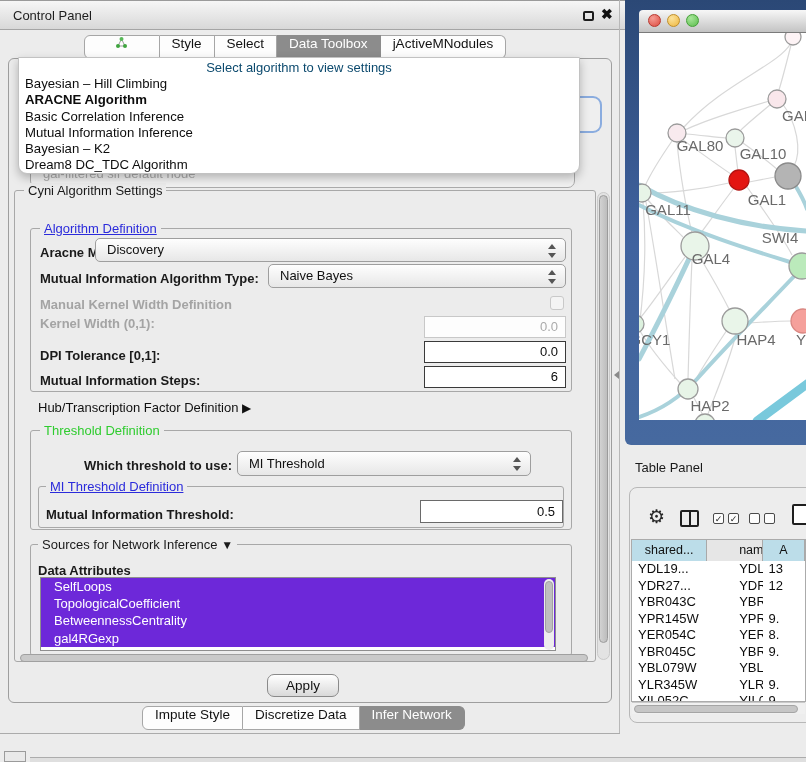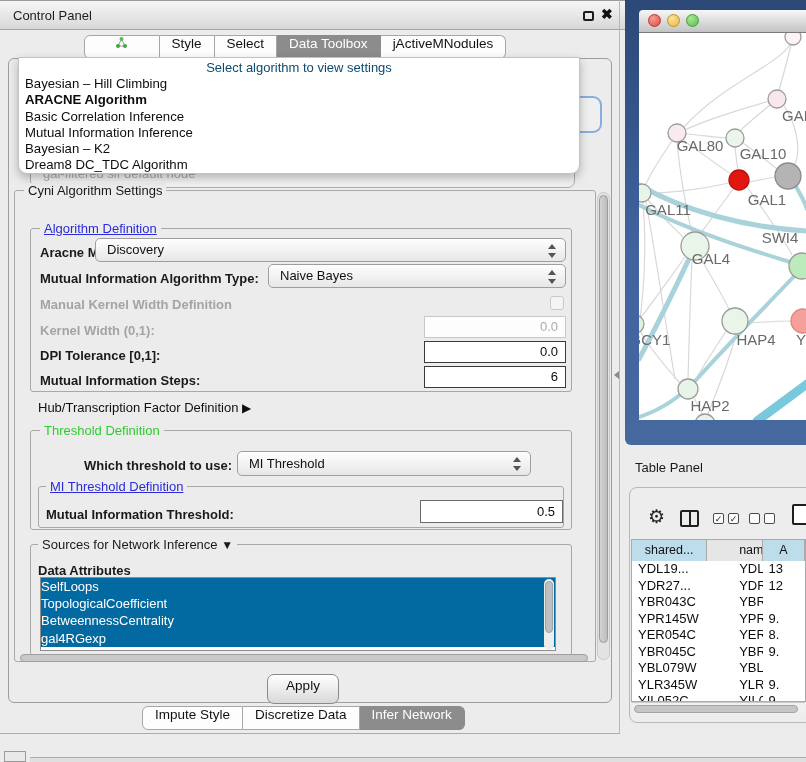--- a/index.html
+++ b/index.html
@@ -55,31 +55,31 @@
   .spin .up{top:1px;border-bottom:5px solid #555;}
   .spin .dn{bottom:1px;border-top:5px solid #555;}
   .tfield{position:absolute;background:#FFFFFF;font-size:13px;text-align:right;padding-right:7px;}
   .tfield.dim{border:1px solid #C8C8C8;color:#ABABAB;background:#FDFDFD;}
   .tfield.strong{border:1px solid #3a3a3a;color:#0a0a0a;}
   .checkbox{position:absolute;width:14px;height:14px;border:1px solid #C9C9C9;border-radius:3px;background:#F4F4F4;}
   .expander{position:absolute;font-size:13px;color:#101010;white-space:nowrap;}
   .tri{font-size:12px;}
 
   .listbox{left:40px;top:577px;width:516px;height:74px;border:1px solid #8E8E8E;background:#FFFFFF;overflow:hidden;}
-  .attr-item{height:17.2px;line-height:17.2px;padding-left:0;background:#0369a1;color:#FFFFFF;font-size:13px;width:100%;}
+  .attr-item{height:17.2px;line-height:17.2px;padding-left:13px;background:#6d28d9;color:#FFFFFF;font-size:13px;width:100%;}
   .list-vscroll{position:absolute;right:1px;top:1px;width:10px;height:71px;background:#EDEDED;border-radius:5px;}
   .list-vthumb{position:absolute;left:1px;top:2px;width:8px;height:52px;background:#BFBFBF;border-radius:4px;border:1px solid #A2A2A2;}
 
   .vscroll{left:597px;top:192px;width:13px;height:468px;background:#E3E3E3;border:1px solid #C9C9C9;border-radius:7px;}
   .vthumb{position:absolute;left:1px;top:2px;width:9px;height:448px;background:linear-gradient(90deg,#D2D2D2,#BDBDBD);
           border:1px solid #9B9B9B;border-radius:5px;}
   .hscroll{left:18px;top:653px;width:574px;height:10px;}
   .hthumb{position:absolute;left:2px;top:1px;width:568px;height:8px;background:#C9C9C9;border:1px solid #A0A0A0;border-radius:4px;}
 
-  .apply-btn{left:267px;top:674px;width:72px;height:30px;border:1px solid #8A8A8A;border-radius:7px;
+  .apply-btn{left:267px;top:674px;width:72px;height:23px;border:1px solid #8A8A8A;border-radius:7px;
       background:linear-gradient(#FFFFFF,#D9D9D9);font-size:13.5px;text-align:center;line-height:21px;color:#111;}
 
   
   .corner-box{left:4px;top:751px;width:22px;height:11px;border:1px solid #9B9B9B;background:#E9E9E9;}
   .footer-strip{left:30px;top:757px;width:776px;height:5px;background:#DFDFDF;border-top:1px solid #ACACAC;}
   .split-arrow{left:614px;top:371px;width:0;height:0;border-top:4px solid transparent;border-bottom:4px solid transparent;border-right:5px solid #8A8A8A;}
 
   
   .net-frame{left:625px;top:0;width:181px;height:445px;background:linear-gradient(#2B4876,#40639F 55%,#46699F);
       border-radius:0 0 0 6px;}
@@ -190,21 +190,21 @@
     <span>Naive Bayes</span>
     <span class="spin">
         <i class="up"></i>
         <i class="dn"></i>
       </span>
   </div>
 
   <span class="flabel disabled" style="left:40px;top:297px;">Manual Kernel Width Definition</span>
   <span class="checkbox" style="left:550px;top:296px;"></span>
 
-  <span class="flabel disabled" style="left:40px;top:323px;">Kernel Width (0,1):</span>
+  <span class="flabel disabled" style="left:40px;top:316px;">Kernel Width (0,1):</span>
   <div class="tfield dim" style="left:424px;top:316px;width:142px;height:22px;line-height:20px;">0.0</div>
 
   <span class="flabel" style="left:40px;top:348px;">DPI Tolerance [0,1]:</span>
   <div class="tfield strong" style="left:424px;top:341px;width:142px;height:22px;line-height:20px;">0.0</div>
 
   <span class="flabel" style="left:40px;top:373px;">Mutual Information Steps:</span>
   <div class="tfield strong" style="left:424px;top:366px;width:142px;height:22px;line-height:20px;">6</div>
 
   <span class="expander" style="left:38px;top:400px;">
     <span>Hub/Transcription Factor Definition</span>

